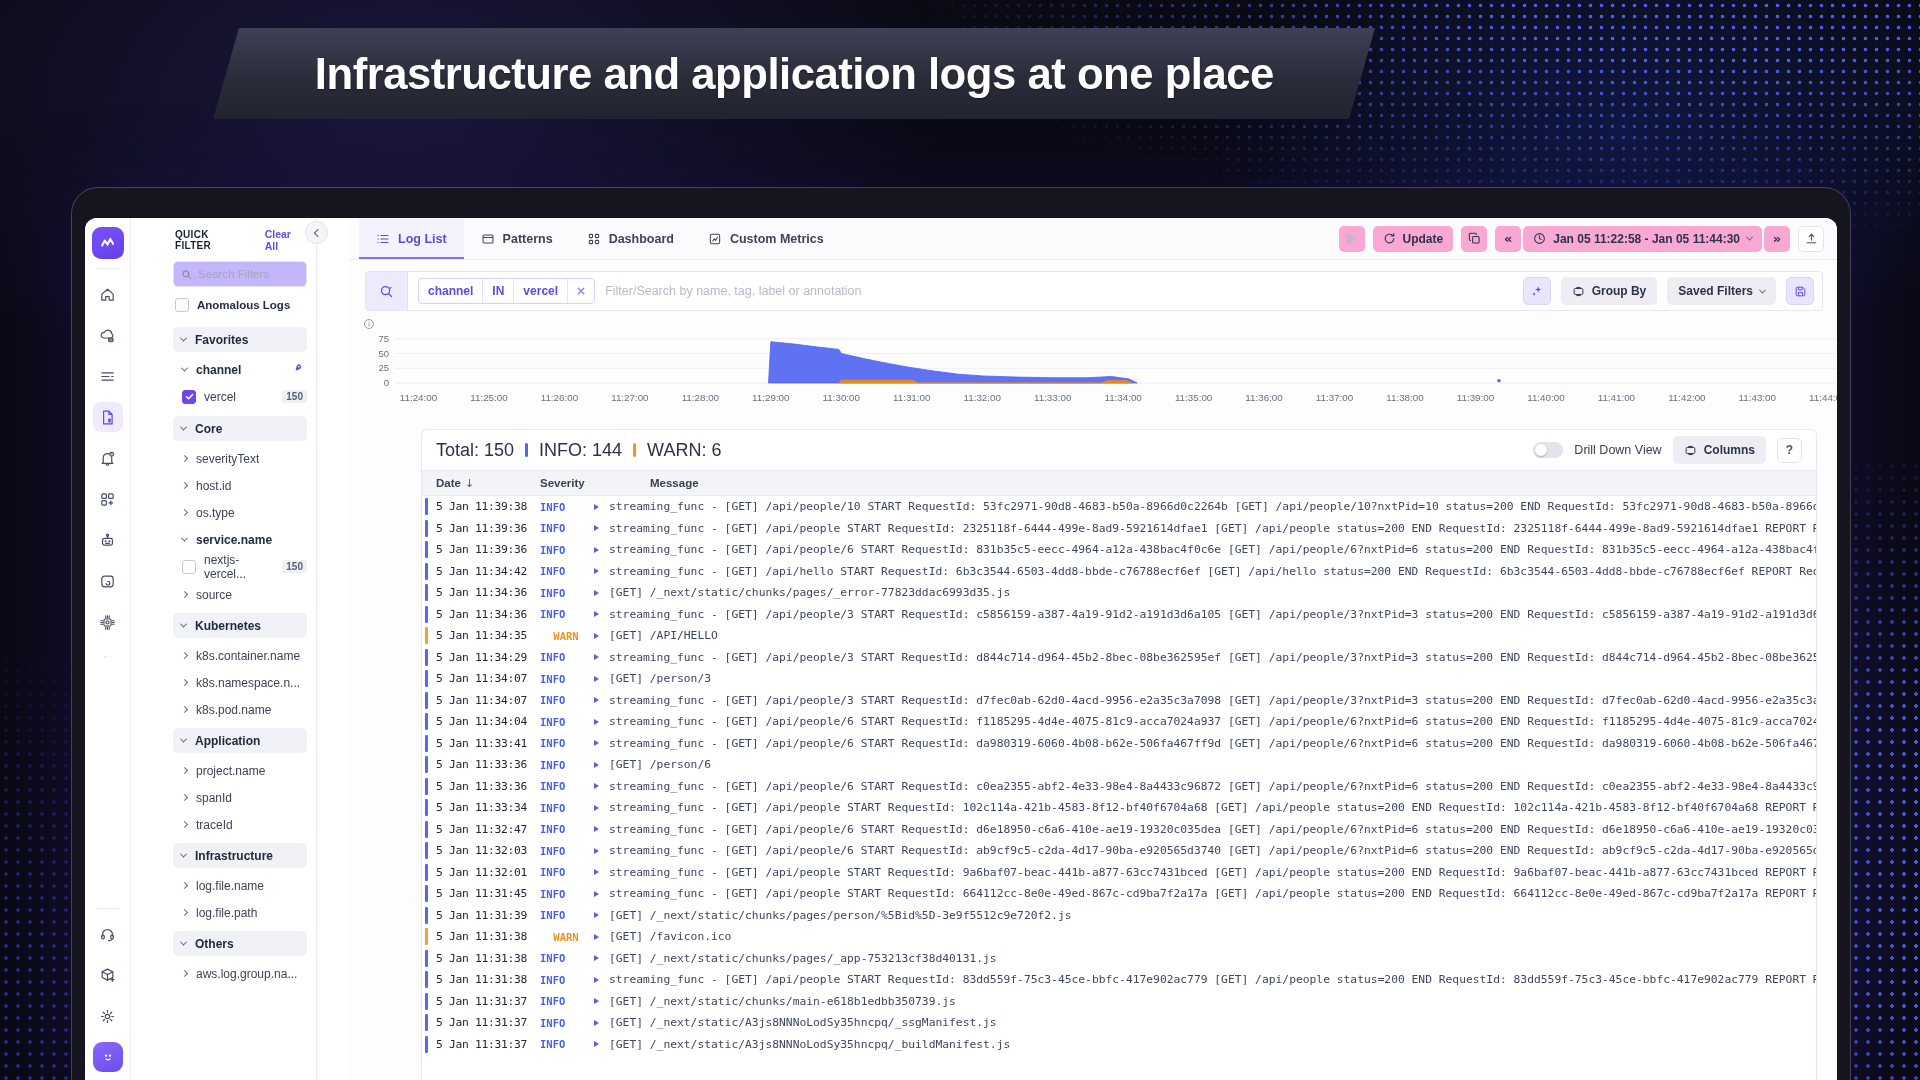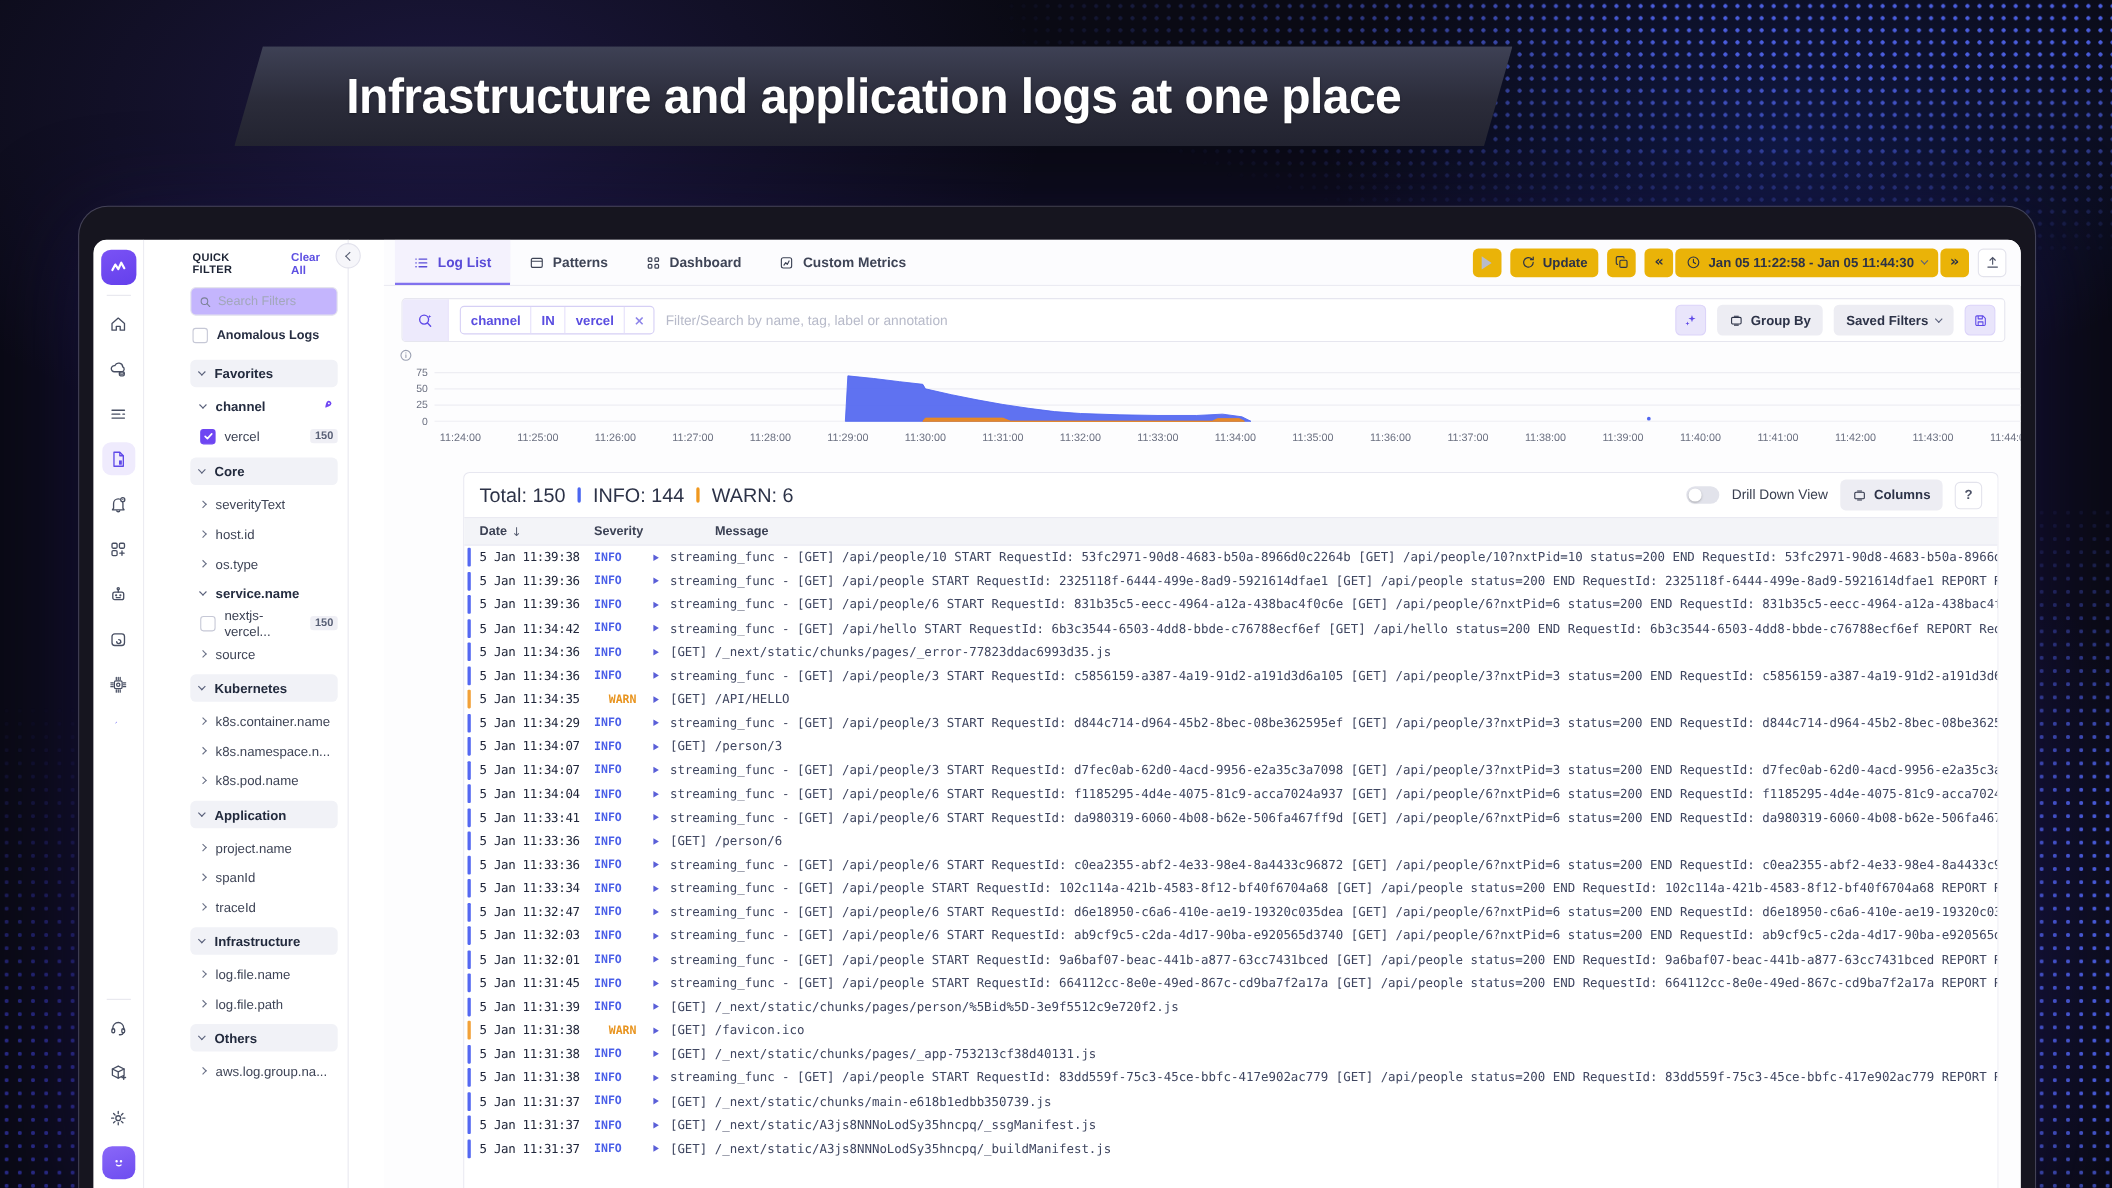--- a/index.html
+++ b/index.html
@@ -29,21 +29,21 @@
     -webkit-mask-image:radial-gradient(ellipse at 100% 65%, #000 25%, transparent 75%);
     mask-image:radial-gradient(ellipse at 100% 65%, #000 25%, transparent 75%); }
   .dots-bl { left:0; bottom:0; width:500px; height:440px;
     background-image:radial-gradient(circle, rgba(60,64,205,.6) 1.6px, transparent 2.1px);
     background-size:12px 12px;
     -webkit-mask-image:radial-gradient(ellipse at 0% 100%, #000 22%, transparent 72%);
     mask-image:radial-gradient(ellipse at 0% 100%, #000 22%, transparent 72%); }
 
   
   .banner {
-    position:absolute; left:213px; top:42px; width:1162px; height:91px; z-index:3;
+    position:absolute; left:213px; top:28px; width:1162px; height:91px; z-index:3;
     background:linear-gradient(180deg,#3e4155 0%, #2b2c3a 55%, #222330 100%);
     clip-path:polygon(26px 0, 100% 0, calc(100% - 26px) 100%, 0 100%);
     display:flex; align-items:center; justify-content:center;
   }
   .banner-title { color:#fff; font-size:45px; font-weight:700; letter-spacing:-.5px;
     transform:scaleX(.97); text-shadow:0 1px 2px rgba(0,0,0,.4); }
 
   
   .window {
     position:absolute; left:72px; top:188px; width:1778px; height:892px; z-index:2;
@@ -103,21 +103,21 @@
 
   
   .main { flex:1; display:flex; flex-direction:column; background:#fdfdfe; min-width:0; }
   .tabbar { height:42px; flex:0 0 42px; display:flex; align-items:center; border-bottom:1px solid #ebebf2;
     background:#fcfcfe; padding-left:10px; }
   .tab { height:100%; display:flex; align-items:center; gap:8px; padding:0 17px;
     font-size:12.5px; font-weight:600; color:#3e4456; }
   .tab svg { display:block; }
   .tab.active { background:#f4f2fd; color:#5a4cd8; box-shadow:inset 0 -2px 0 #8172ee; }
   .toolbar { margin-left:auto; display:flex; align-items:center; gap:8px; padding-right:13px; }
-  .tbtn { height:26px; border-radius:5px; background:#eab308; display:flex; align-items:center; gap:7px;
+  .tbtn { height:26px; border-radius:5px; background:#f9a8d4; display:flex; align-items:center; gap:7px;
     padding:0 10px; font-size:12px; font-weight:600; color:#2c3247; }
   .tbtn.sq { width:26px; padding:0; justify-content:center; }
   .tbtn.white { background:#fff; border:1px solid #e3e3ec; }
   .play-tri { width:0; height:0; border-left:9px solid #b7bbca; border-top:6px solid transparent; border-bottom:6px solid transparent; }
   .dategroup { display:flex; align-items:center; gap:2px; }
   .arrow-glyph { font-size:13px; color:#2c3247; font-weight:700; font-family:"DejaVu Sans",sans-serif; line-height:1; }
 
   .content { flex:1; padding:11px 14px 0 16px; display:flex; flex-direction:column; min-height:0; }
 
   

